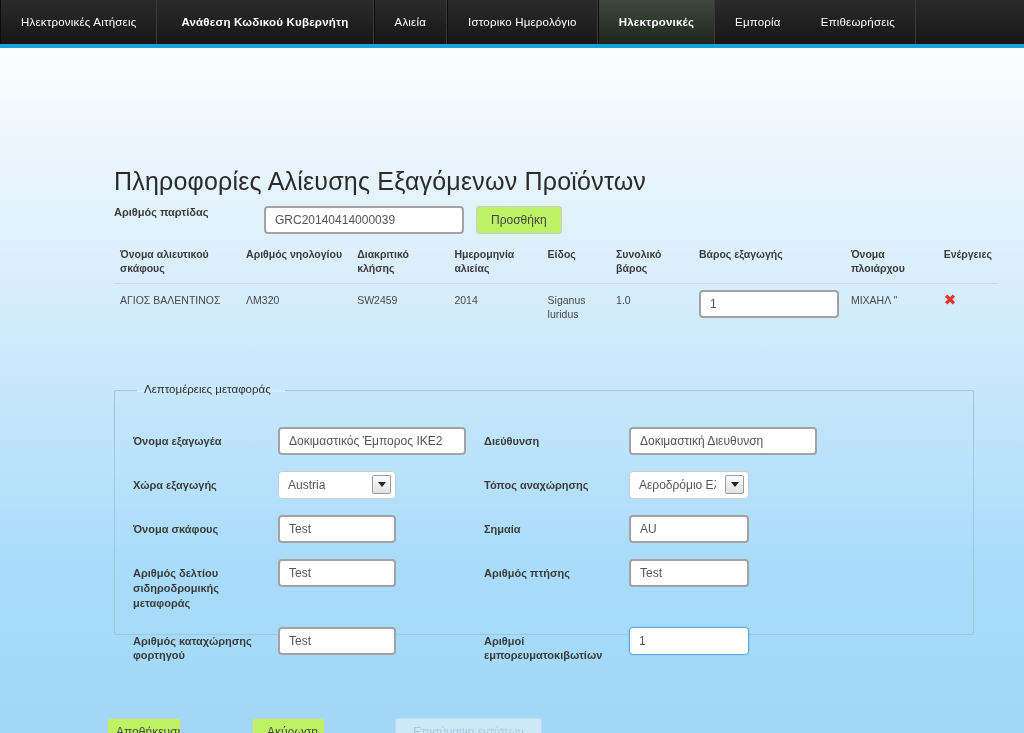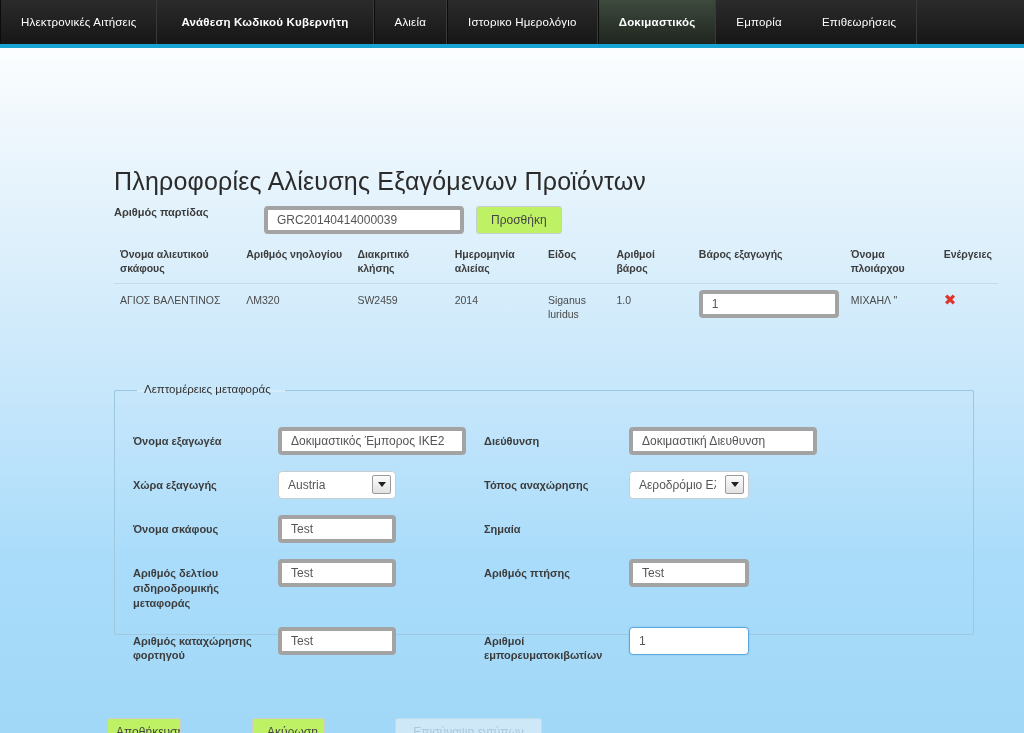--- a/index.html
+++ b/index.html
@@ -79,21 +79,21 @@
     font-size: 11px;
     font-weight: bold;
     color: #3c3c3c;
     width: 150px;
   }
   .txt {
     font-family: "Liberation Sans", sans-serif;
     font-size: 12px;
     color: #555;
     background: #fff;
-    border: 4px solid #a3a3a3;
+    border: 2px solid #a3a3a3;
     border-radius: 4px;
     padding: 5px 9px;
     height: 28px;
     outline: none;
   }
   .txt.batch { width: 200px; }
   .btn {
     font-family: "Liberation Sans", sans-serif;
     font-size: 12px;
     color: #444;
@@ -293,21 +293,21 @@
   <div class="nav-item brand">
     <span>Ανάθεση Κωδικού Κυβερνήτη</span>
   </div>
   <div class="nav-item">
     <span>Αλιεία</span>
   </div>
   <div class="nav-item">
     <span>Ιστορικο Ημερολόγιο</span>
   </div>
   <div class="nav-item active">
-    <span>Δοκιμαστικός</span>
+    <span>Ηλεκτρονικές</span>
   </div>
   <div class="nav-item plain">
     <span>Εμπορία</span>
   </div>
   <div class="nav-item plain">
     <span>Επιθεωρήσεις</span>
   </div>
   <div class="nav-fill"></div>
 </div>
 
@@ -322,21 +322,21 @@
   </div>
 
   <table class="table">
     <thead>
       <tr>
         <th class="c1">Όνομα αλιευτικού σκάφους</th>
         <th class="c2">Αριθμός νηολογίου</th>
         <th class="c3">Διακριτικό κλήσης</th>
         <th class="c4">Ημερομηνία αλιείας</th>
         <th class="c5">Είδος</th>
-        <th class="c6">Αριθμοί βάρος</th>
+        <th class="c6">Συνολικό βάρος</th>
         <th class="c7">Βάρος εξαγωγής</th>
         <th class="c8">Όνομα πλοιάρχου</th>
         <th class="c9">Ενέργειες</th>
       </tr>
     </thead>
     <tbody>
       <tr>
         <td>ΑΓΙΟΣ ΒΑΛΕΝΤΙΝΟΣ</td>
         <td>ΛΜ320</td>
         <td>SW2459</td>
@@ -395,20 +395,23 @@
           </div>
         </div>
       </div>
 
       <div class="frow">
         <div class="lbl a">Όνομα σκάφους</div>
         <div class="field-a">
           <input class="txt m" type="text" value="Test" style="">
         </div>
         <div class="lbl b" style="margin-left:86px;">Σημαία</div>
+        <div class="field-b">
+          <input class="txt medium" type="text" value="AU" style="">
+        </div>
       </div>
 
       <div class="frow">
         <div class="lbl a">Αριθμός δελτίου σιδηροδρομικής μεταφοράς</div>
         <div class="field-a">
           <input class="txt m" type="text" value="Test" style="">
         </div>
         <div class="lbl b" style="margin-left:86px;">Αριθμός πτήσης</div>
         <div class="field-b">
           <input class="txt medium" type="text" value="Test" style="">

